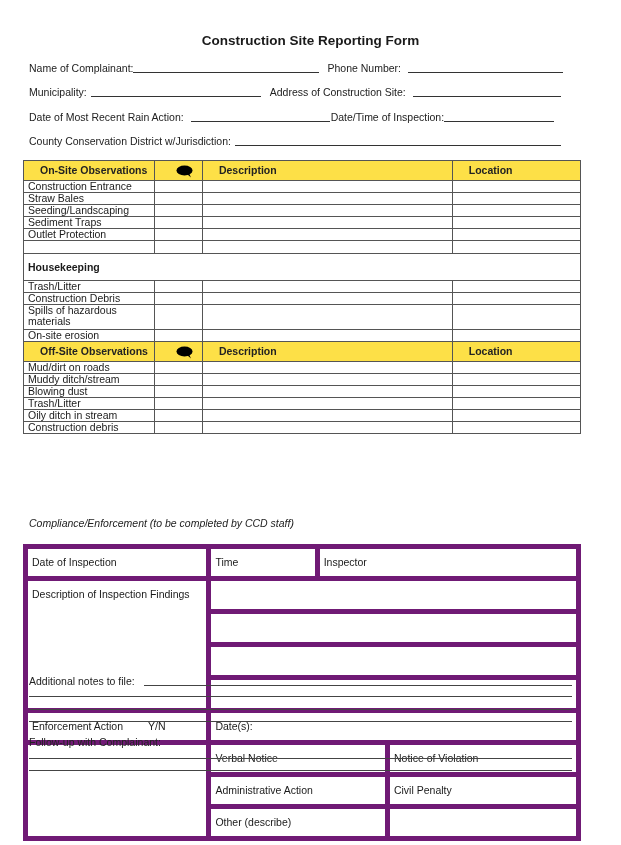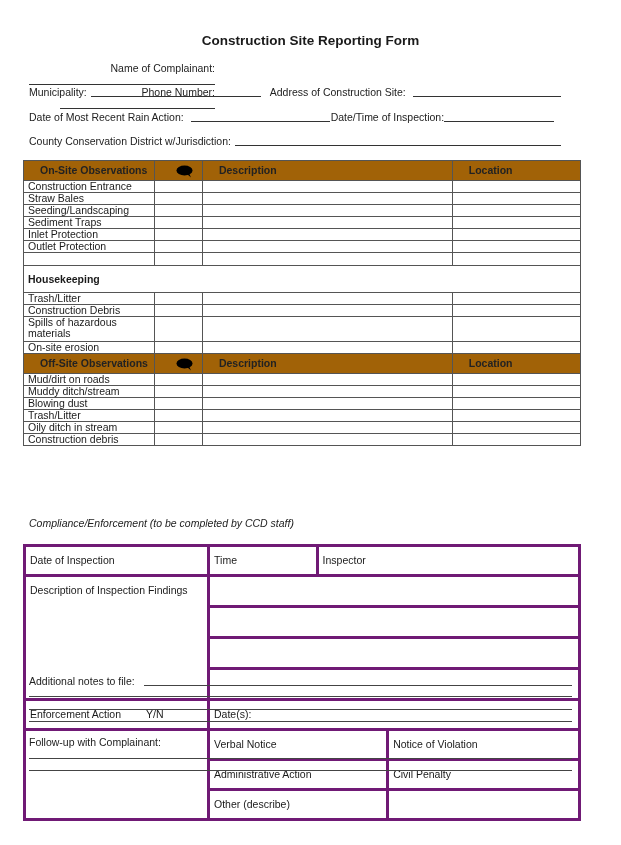--- a/index.html
+++ b/index.html
@@ -17,50 +17,50 @@
   }
   .field-row .lbl { display: inline-block; }
   .field-row .line {
     display: inline-block; border-bottom: 1px solid #333; height: 10px; margin-bottom: 1px;
   }
   
   table { border-collapse: collapse; position: absolute; }
   .obs { left: 23px; top: 160px; width: 558px; font-size: 10.5px; }
   .obs td { border: 1px solid #555; padding: 0 4px; height: 11px; line-height: 11px; vertical-align: top; }
   .obs .hdr td {
-    background: #a16207; font-weight: bold; height: 19px; line-height: 19px; vertical-align: middle;
+    background: #fde047; font-weight: bold; height: 19px; line-height: 19px; vertical-align: middle;
     border: 1px solid #555; font-size: 10.5px; color: #222; padding-left: 16px;
   }
   .obs .section td { font-weight: bold; height: 26px; vertical-align: middle; border-bottom: 1px solid #555; }
   .obs .tall td { height: 24px; }
   .obs .blank td { height: 12px; }
   .c1 { width: 114px; }
   .c2 { width: 28px; text-align: center; }
   .c3 { width: 258px; }
   .c4 { width: 118px; margin-left: 45px; }
   .bubble {
     display: inline-block; width: 18px; height: 12px; position: relative; vertical-align: middle;
   }
   .bubble svg { display: block; }
   .italic-heading {
     position: absolute; left: 29px; top: 517px; font-style: italic; font-size: 10.5px; color: #222;
   }
   
   .comp { left: 23px; top: 544px; width: 558px; font-size: 10.5px; border: 1.5px solid #555; }
-  .comp td { border: 3px solid #701a75; padding: 8px 4px; height: 11px; line-height: 11px; vertical-align: top; }
+  .comp td { border: 5px solid #701a75; padding: 8px 4px; height: 11px; line-height: 11px; vertical-align: top; }
   .notes-row { position: absolute; left: 29px; font-size: 10.5px; color: #222; display: flex; align-items: flex-start; white-space: nowrap; }
   .notes-row .line { display: inline-block; border-bottom: 1px solid #444; height: 10px; }
   .rule { position: absolute; left: 29px; width: 543px; border-bottom: 1px solid #444; height: 0; }
 </style>
 </head>
 <body>
 
 <div class="title">Construction Site Reporting Form</div>
 
-<div class="field-row" style="top:62px;flex-direction:column;">
+<div class="field-row" style="top:62px;">
   <span class="lbl">Name of Complainant:</span>
   <span class="line" style="width:186px;"></span>
   <span class="lbl" style="margin-left:8px;">Phone Number:</span>
   <span class="line" style="width:155px;margin-left:7px;"></span>
 </div>
 
 <div class="field-row" style="top:86px;">
   <span class="lbl">Municipality:</span>
   <span class="line" style="width:170px;margin-left:4px;"></span>
   <span class="lbl" style="margin-left:9px;">Address of Construction Site:</span>
@@ -112,26 +112,20 @@
         <td></td>
         <td></td>
       </tr>
   <tr>
         <td>Sediment Traps</td>
         <td></td>
         <td></td>
         <td></td>
       </tr>
   <tr>
-        <td>Inlet Protection</td>
-        <td></td>
-        <td></td>
-        <td></td>
-      </tr>
-  <tr>
         <td>Outlet Protection</td>
         <td></td>
         <td></td>
         <td></td>
       </tr>
   <tr class="blank">
         <td></td>
         <td></td>
         <td></td>
         <td></td>

